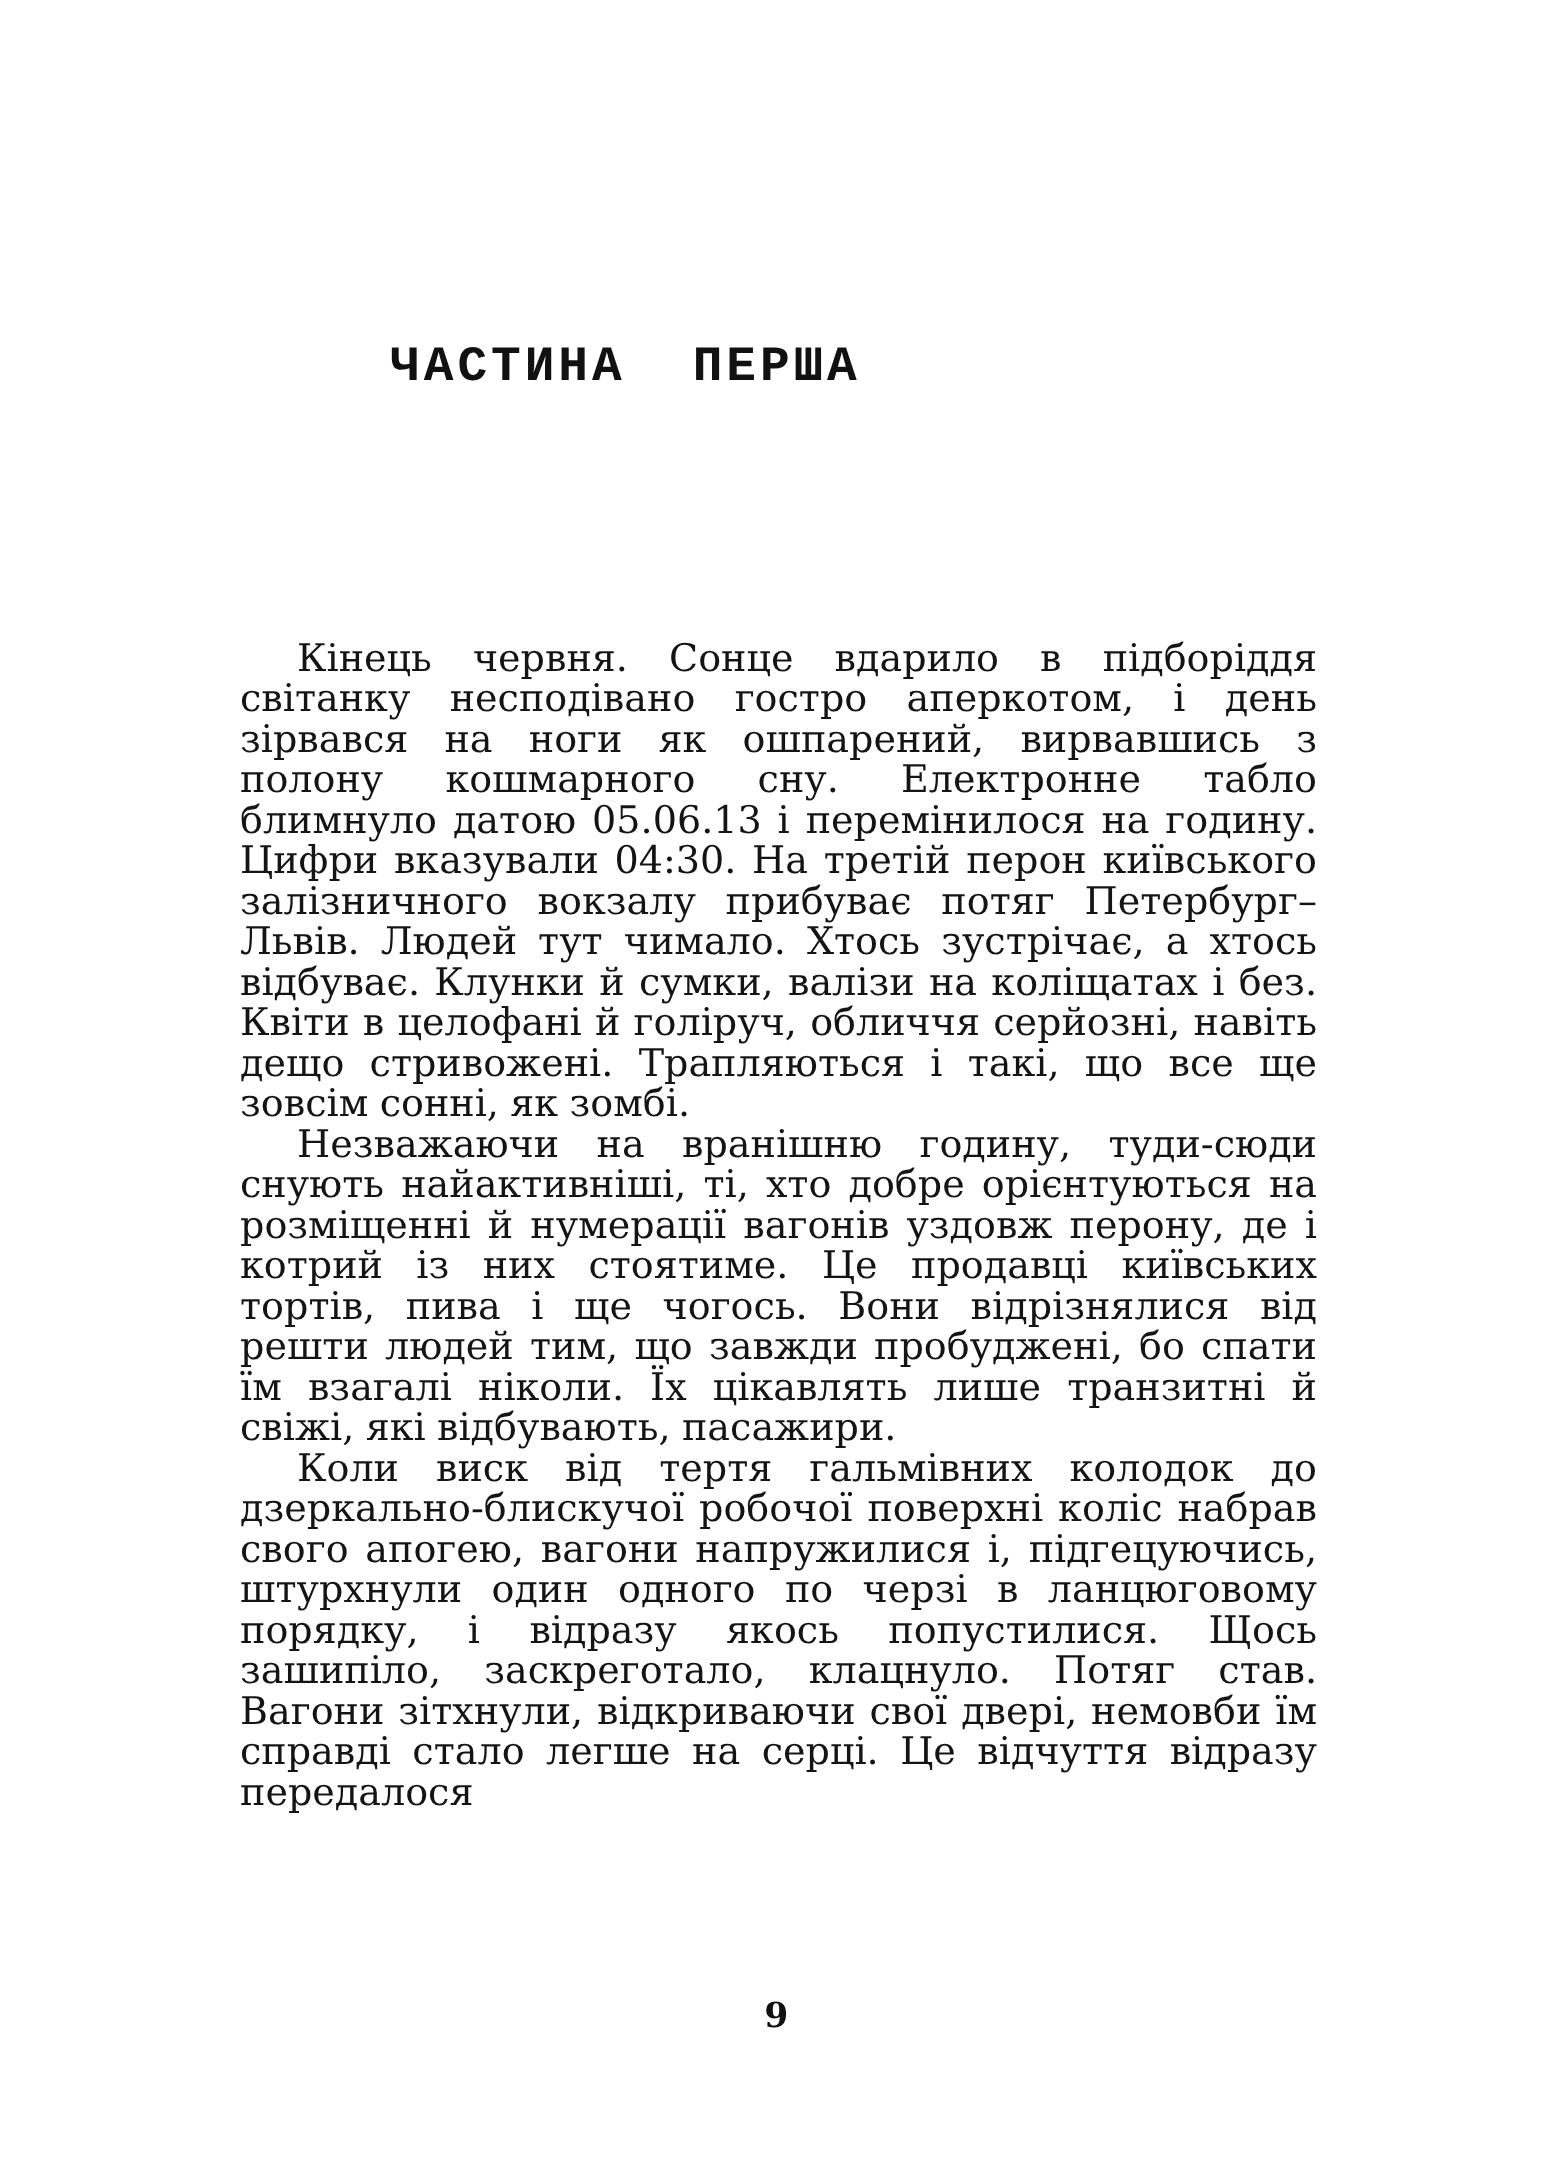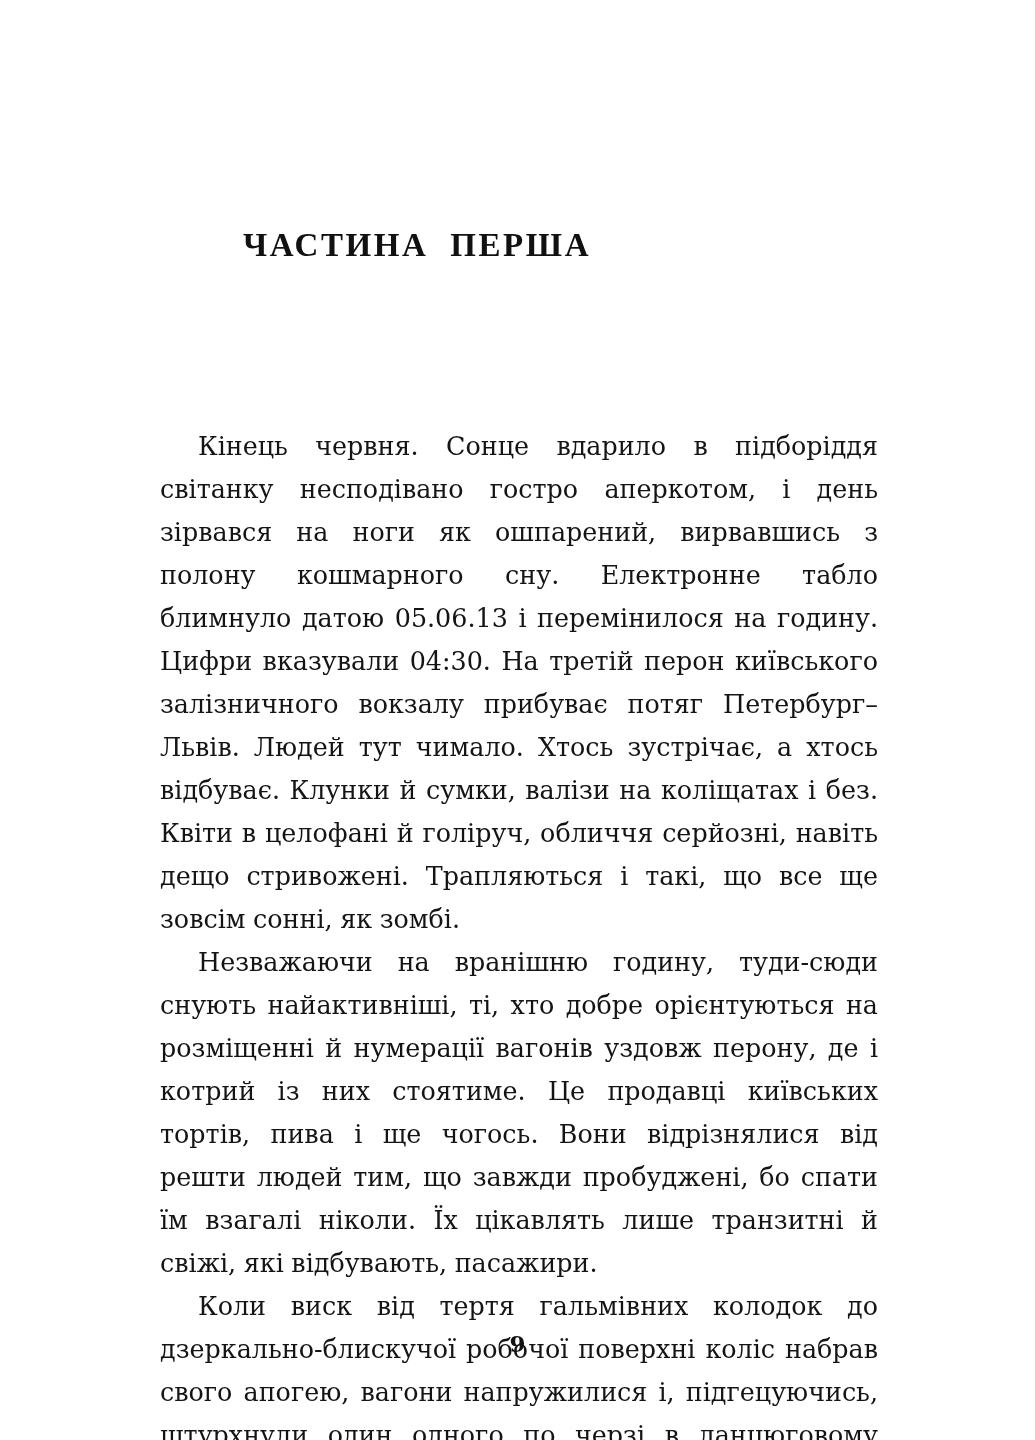--- a/index.html
+++ b/index.html
@@ -18,42 +18,42 @@
     box-sizing: border-box;
   }
 
   
   .part-title {
     position: absolute;
     left: 0;
     top: 203px;
     width: 834px;
     text-align: center;
-    font-family: Liberation Serif, serif;
+    font-family: Liberation Mono, monospace;
     font-weight: 700;
     font-size: 33px;
     line-height: 40px;
     letter-spacing: 2.6px;
     color: #111111;
     white-space: pre;
   }
 
   
   .text-column {
     position: absolute;
     left: 160px;
     top: 425px;
     width: 718px;
   }
 
   .body-par {
     margin: 0;
     font-family: "DejaVu Serif", "Liberation Serif", serif;
     font-size: 25.4px;
-    line-height: 43px;
+    line-height: 27px;
     color: #141414;
     text-align: justify;
     text-indent: 38px;
     hyphens: manual;
     -webkit-hyphens: manual;
     word-spacing: -0.5px;
   }
 
   
   .body-par.justify-last {

